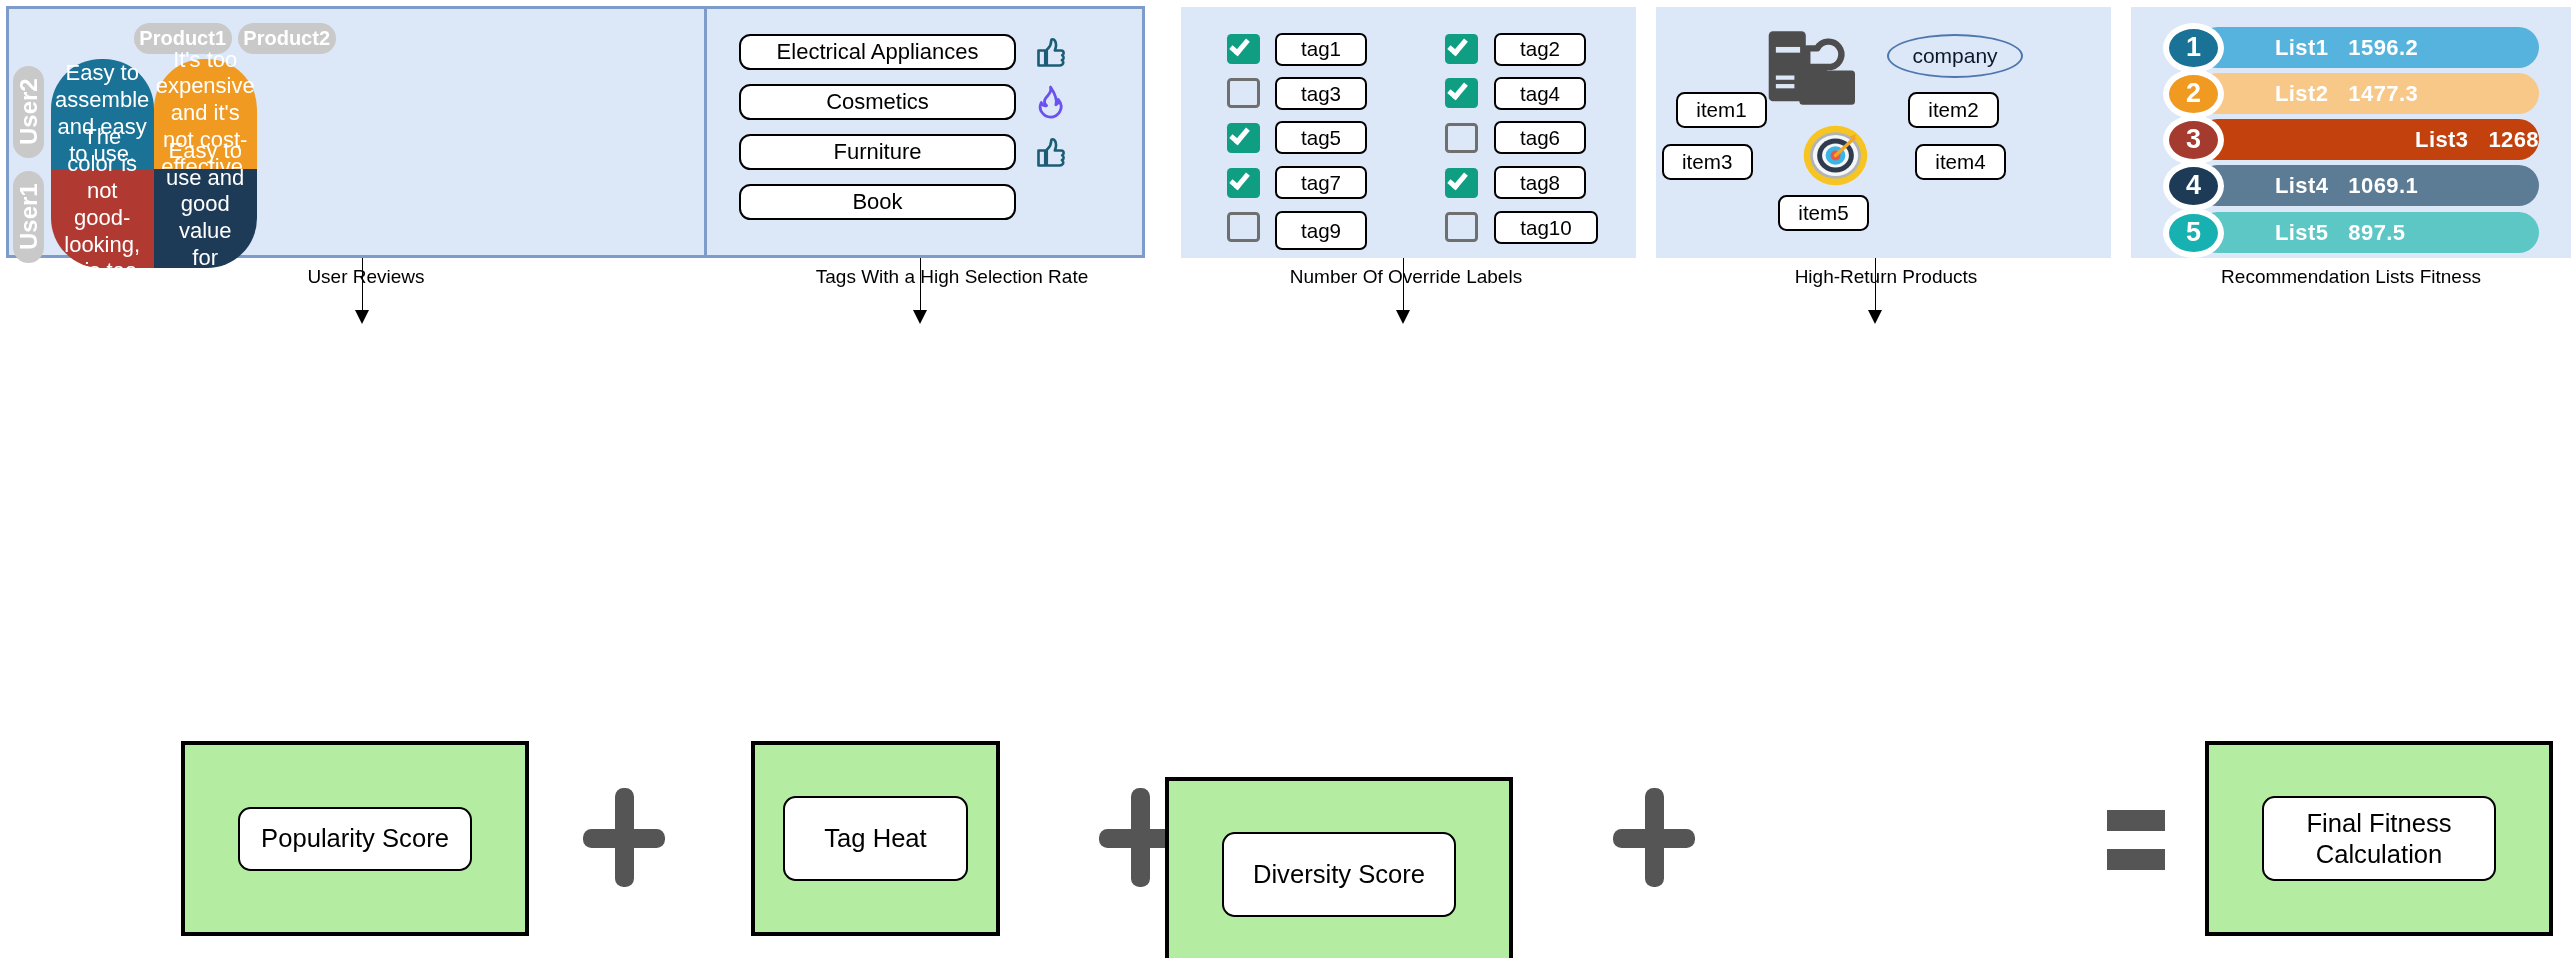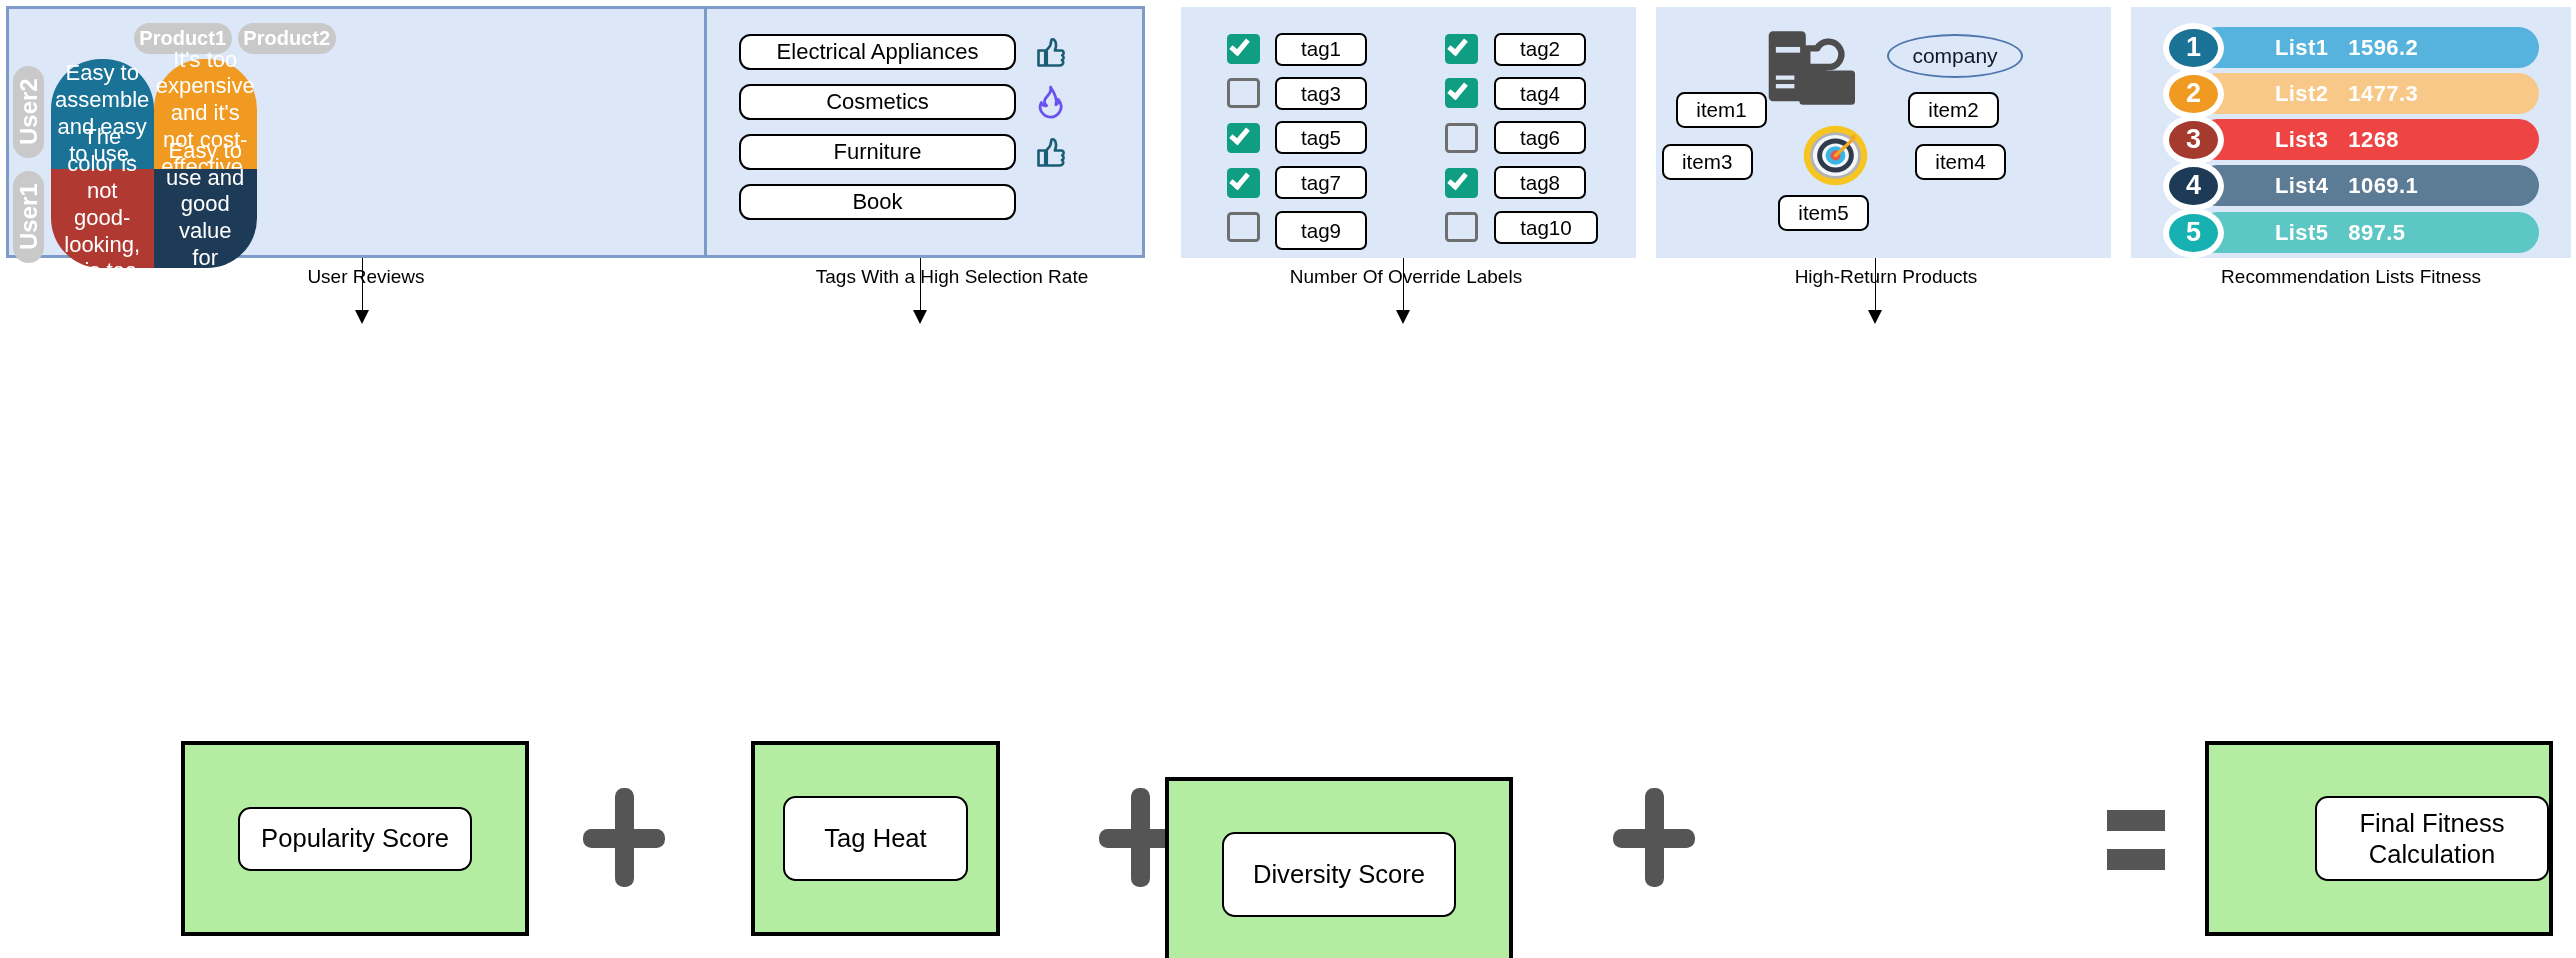--- a/index.html
+++ b/index.html
@@ -278,21 +278,21 @@
     <div class="rank-row" style="left:32px; top:66px; width:376px; height:41px;">
       <div class="rank-bar" style="width:342px; background:#f7c888;text-align:center;">
         <span>List2</span>
         <span style="width:20px;"></span>
         <span>1477.3</span>
       </div>
       <div class="rank-circle" style="background:#f09a21;">2</div>
     </div>
 
     <div class="rank-row" style="left:32px; top:112px; width:376px; height:41px;">
-      <div class="rank-bar" style="width:342px; background:#ef4444;">
+      <div class="rank-bar" style="width:342px; background:#c2410c;justify-content:flex-end;">
         <span>List3</span>
         <span style="width:20px;"></span>
         <span>1268</span>
       </div>
       <div class="rank-circle" style="background:#a53a2f;">3</div>
     </div>
 
     <div class="rank-row" style="left:32px; top:158px; width:376px; height:41px;">
       <div class="rank-bar" style="width:342px; background:#5c7b94;">
         <span>List4</span>
@@ -356,18 +356,18 @@
     <div class="plus-v" style="left:1645px; top:788px; width:18.5px; height:99px;"></div>
     <div class="plus-h" style="left:1613px; top:829px; width:82px; height:18.5px;"></div>
   </div>
 
 
   <div>
     <div class="eq-bar" style="left:2107px; top:810px; width:58px; height:21px;"></div>
     <div class="eq-bar" style="left:2107px; top:849px; width:58px; height:21px;"></div>
   </div>
 
-  <div class="greenbox" style="left:2205px; top:741px; width:348px; height:195px;justify-content:flex-end;">
+  <div class="greenbox" style="left:2205px; top:741px; width:348px; height:195px;">
     <div class="innerbox" style="width:234px; height:85px;">Final Fitness Calculation</div>
   </div>
 
 </div>
 
 
 </body></html>

